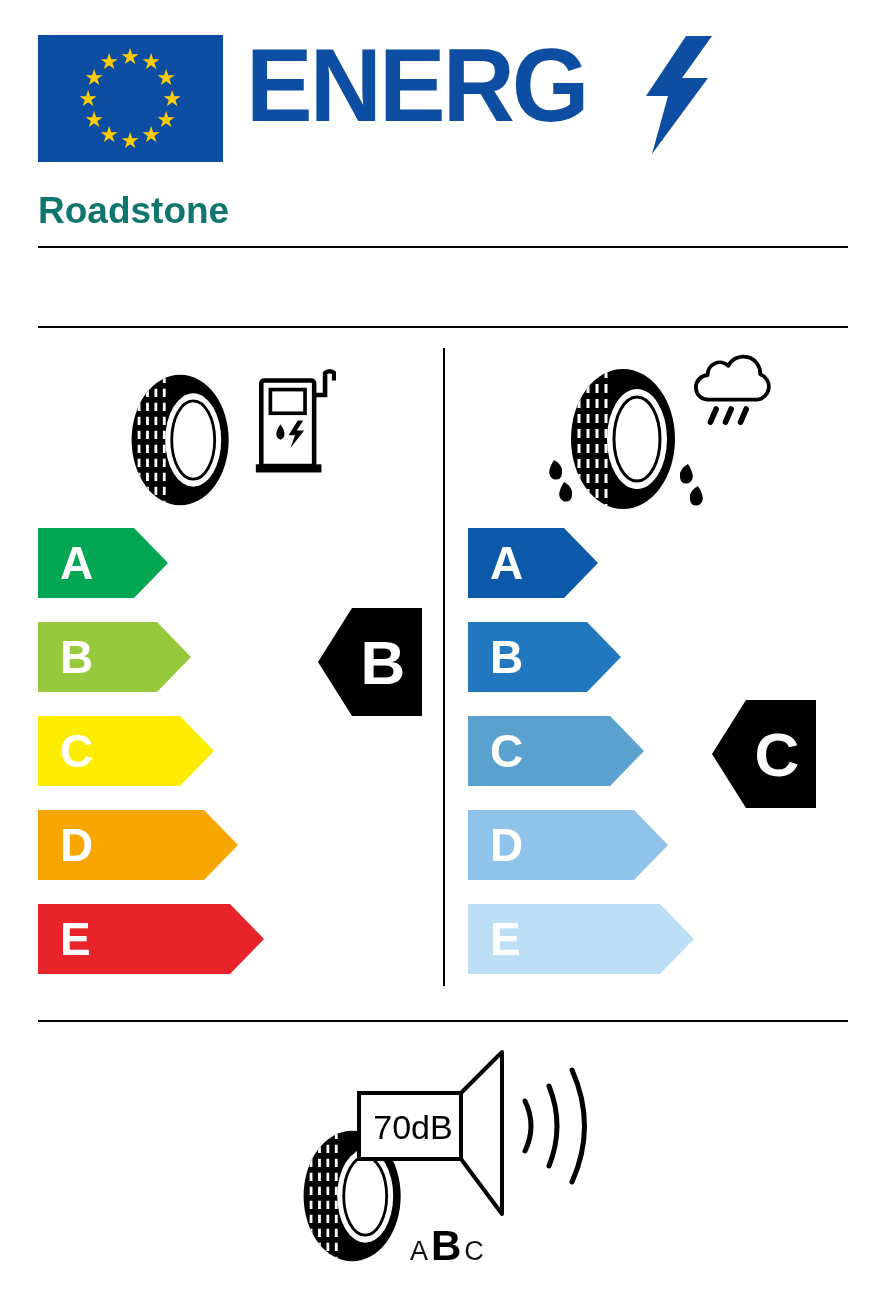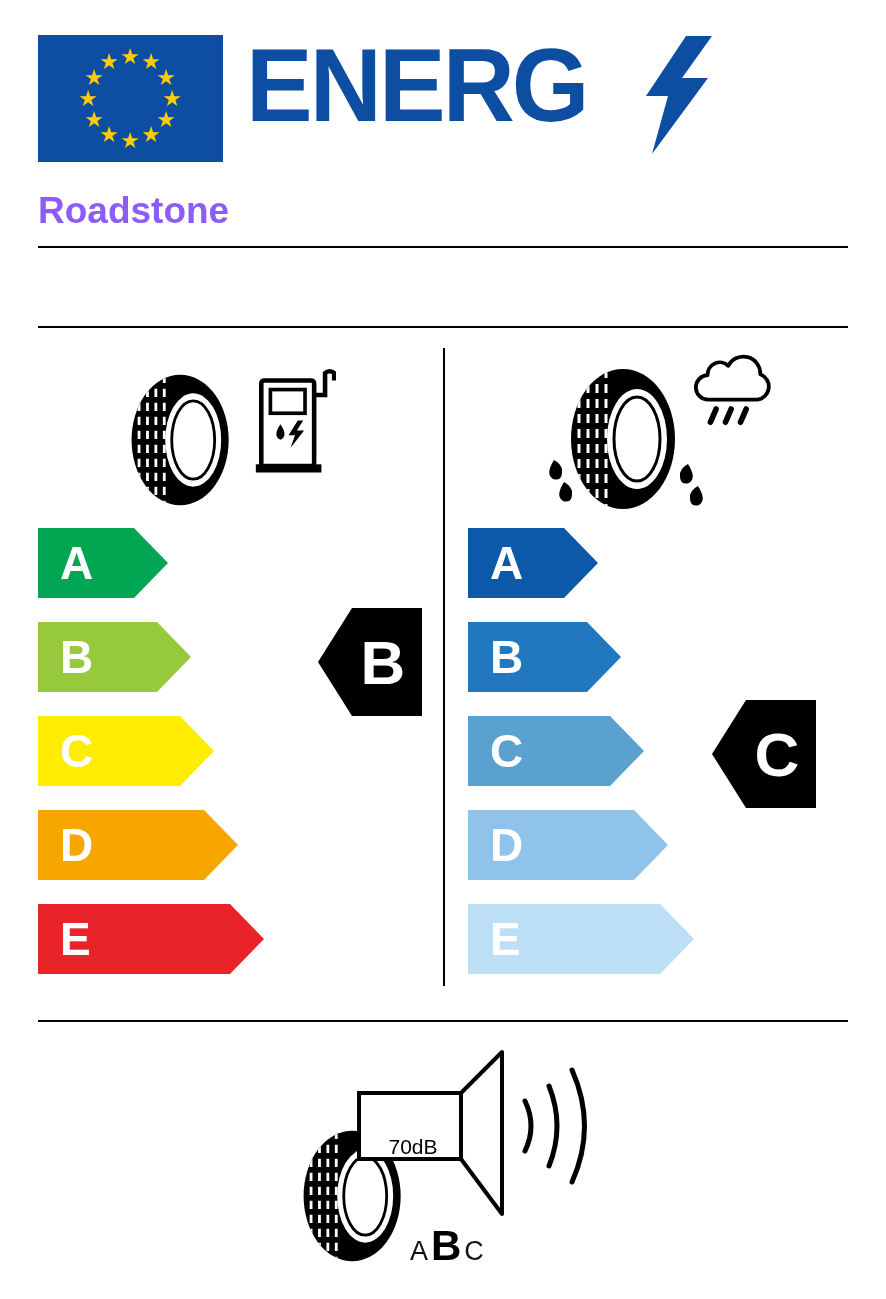--- a/index.html
+++ b/index.html
@@ -16,21 +16,21 @@
   .energ-logo {
     position: absolute; left: 246px; top: 26px;
     font-size: 104px; font-weight: 800; letter-spacing: -3px;
     transform: scaleX(0.96); transform-origin: left top;
     color: #0d4ea2;
   }
   .bolt { position: absolute; left: 642px; top: 36px; width: 78px; height: 118px; }
 
   .brand {
     position: absolute; left: 38px; top: 190px;
-    font-size: 37px; font-weight: 800; color: #8b5cf6;
+    font-size: 37px; font-weight: 800; color: #0f766e;
   }
   .hr { position: absolute; left: 38px; width: 810px; height: 2px; background: #000; }
   .hr1 { top: 246px; }
   .hr2 { top: 326px; }
   .hr3 { top: 1020px; }
 
   .divider-v { position: absolute; left: 443px; top: 348px; width: 2px; height: 638px; background: #000; }
 
   
   .tire-fuel { position: absolute; left: 126px; top: 366px; width: 112px; height: 148px; }
@@ -64,21 +64,21 @@
   }
   .ind-fuel { left: 318px; top: 608px; }
   .ind-wet  { left: 712px; top: 700px; }
 
   
   .tire-noise { position: absolute; left: 298px; top: 1120px; width: 112px; height: 152px; }
   .speaker    { position: absolute; left: 356px; top: 1048px; width: 150px; height: 170px; }
   .noise-db {
     position: absolute; left: 362px; top: 1096px; width: 102px; height: 62px;
     display: flex; align-items: center; justify-content: center;
-    font-size: 21px; color: #000; margin-top: 20px;
+    font-size: 34px; color: #000;
   }
   .waves { position: absolute; left: 515px; top: 1056px; width: 82px; height: 140px; }
   .noise-abc {
     position: absolute; left: 410px; top: 1222px;
     display: flex; align-items: baseline; gap: 3px;
   }
   .noise-abc .nc { font-size: 27px; color: #111; }
   .noise-abc .nc-active { font-size: 42px; font-weight: 800; color: #000; }
 </style>
 </head>

